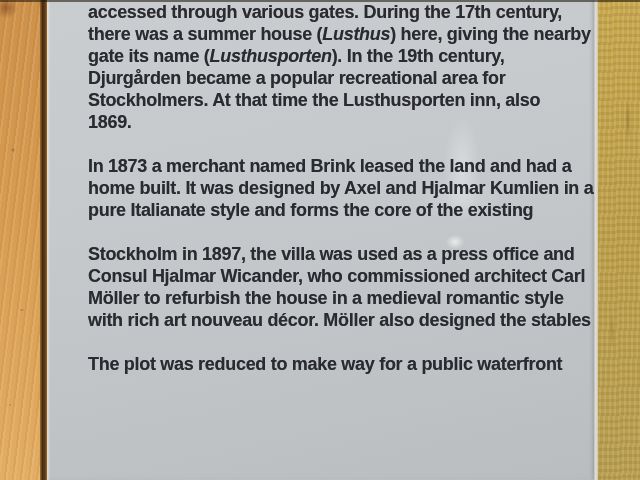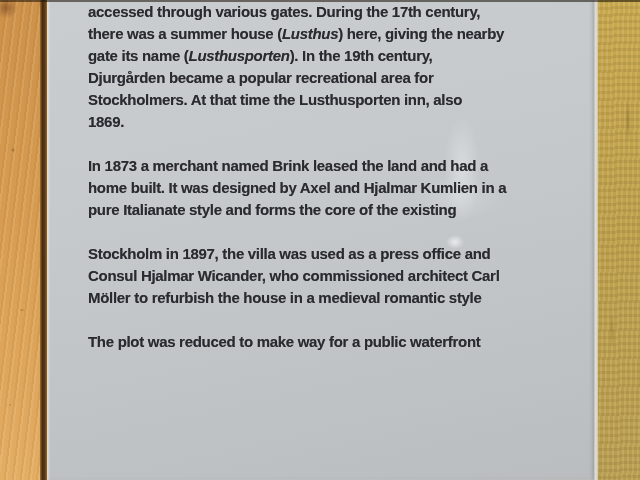--- a/index.html
+++ b/index.html
@@ -71,21 +71,21 @@
     background: radial-gradient(50% 50% at 50% 50%, rgba(235,238,240,.5), rgba(235,238,240,0) 75%);
     opacity: .5;
   }
 
   
   .sign-text {
     position: absolute; inset: 0;
     padding: 1px 12px 0 41px;
     color: var(--ink);
     font-weight: 700;
-    font-size: 15px;
+    font-size: 18px;
     line-height: 22px;
     letter-spacing: -0.3px;
     text-shadow: 0 0 0.6px rgba(40,40,48,.45);
   }
   .para { margin: 0 0 22px 0; }
   .line { height: 22px; white-space: nowrap; }
   .it { font-style: italic; }
 </style>
 </head>
 <body>
@@ -109,20 +109,21 @@
         </div>
         <div class="para">
           <div class="line"><span>In 1873 a merchant named Brink leased the land and had a</span></div>
           <div class="line"><span>home built. It was designed by Axel and Hjalmar Kumlien in a</span></div>
           <div class="line"><span>pure Italianate style and forms the core of the existing</span></div>
         </div>
         <div class="para">
           <div class="line"><span>Stockholm in 1897, the villa was used as a press office and</span></div>
           <div class="line"><span>Consul Hjalmar Wicander, who commissioned architect Carl</span></div>
           <div class="line"><span>Möller to refurbish the house in a medieval romantic style</span></div>
+          <div class="line"><span>with rich art nouveau décor. Möller also designed the stables</span></div>
         </div>
         <div class="para">
           <div class="line"><span>The plot was reduced to make way for a public waterfront</span></div>
         </div>
       </div>
   </div>
 
   <div class="edge-right-light"></div>
   <div class="wall-right"></div>
   <div class="photo-top"></div>

